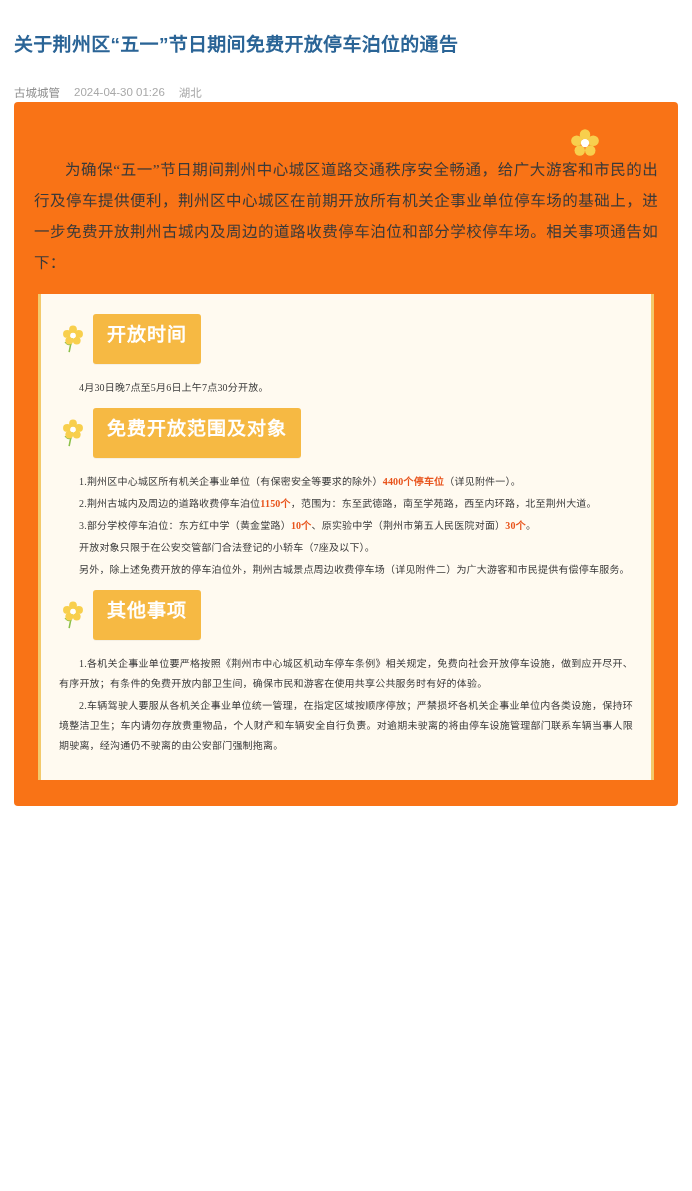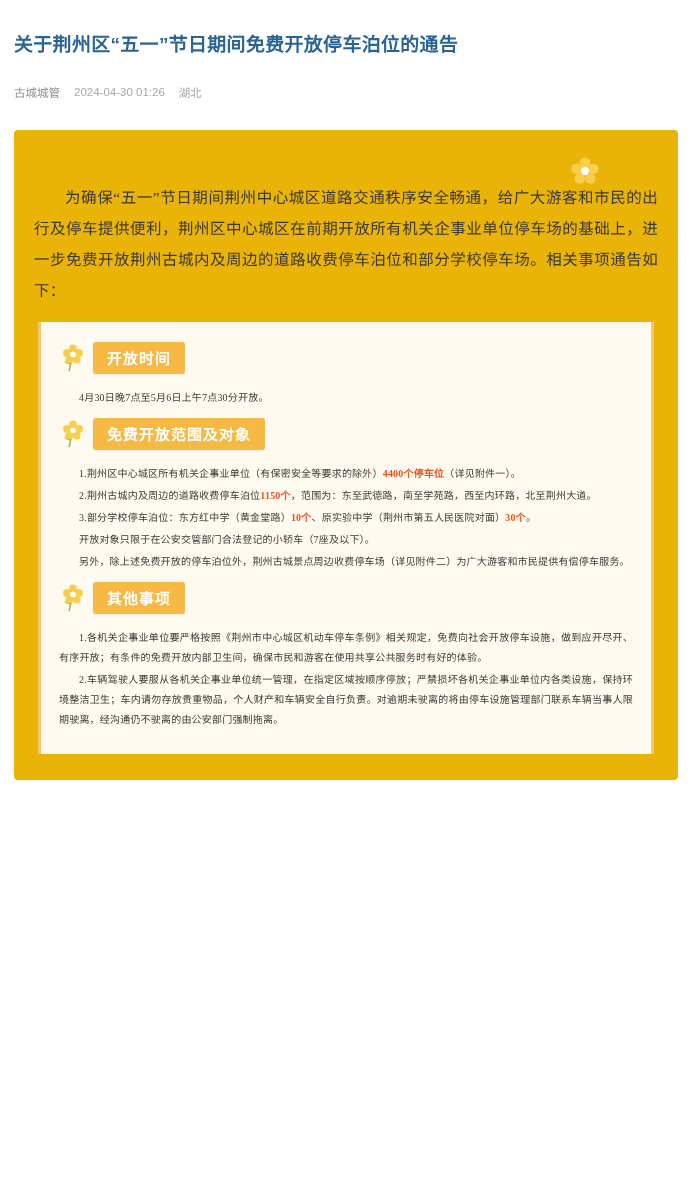--- a/index.html
+++ b/index.html
@@ -24,35 +24,35 @@
   .title {
     font-family: "Liberation Sans", sans-serif;
     font-weight: bold;
     font-size: 19px;
     color: #2a6496;
     padding: 18px 14px 0 14px;
     line-height: 1.5;
     letter-spacing: 0.3px;
   }
   .meta {
-    padding: 12px 14px 30px 14px;
+    padding: 12px 14px 2px 14px;
     font-family: "Liberation Sans", sans-serif;
     font-size: 11.5px;
     color: #9a9a9a;
     display: flex;
     align-items: center;
     gap: 14px;
   }
   .meta .src { color: #8f8f8f; }
   .meta .time { color: #a8a8a8; }
   .meta .loc { color: #a8a8a8; }
 
   .body-card {
     margin: 0 14px 0 14px;
-    background: #eab308;
+    background: #f97316;
     border-radius: 4px;
     padding: 18px 16px 26px 16px;
     position: relative;
   }
   .flower-top {
     position: absolute;
     right: 78px;
     top: 26px;
     width: 30px;
     height: 30px;
@@ -87,22 +87,22 @@
     width: 24px;
     height: 28px;
     flex: 0 0 24px;
   }
   .sec-label {
     display: inline-block;
     background: #f6b943;
     color: #ffffff;
     font-family: "Liberation Sans", sans-serif;
     font-weight: bold;
-    font-size: 15px;
-    padding: 5px 14px 6px 14px;
+    font-size: 19px;
+    padding: 5px 14px 18px 14px;
     border-radius: 3px;
     letter-spacing: 1px;
     box-shadow: 0 1px 0 rgba(0,0,0,0.04);
   }
 
   p.para {
     font-size: 10px;
     line-height: 2.0;
     color: #3a3a3a;
     text-align: justify;

